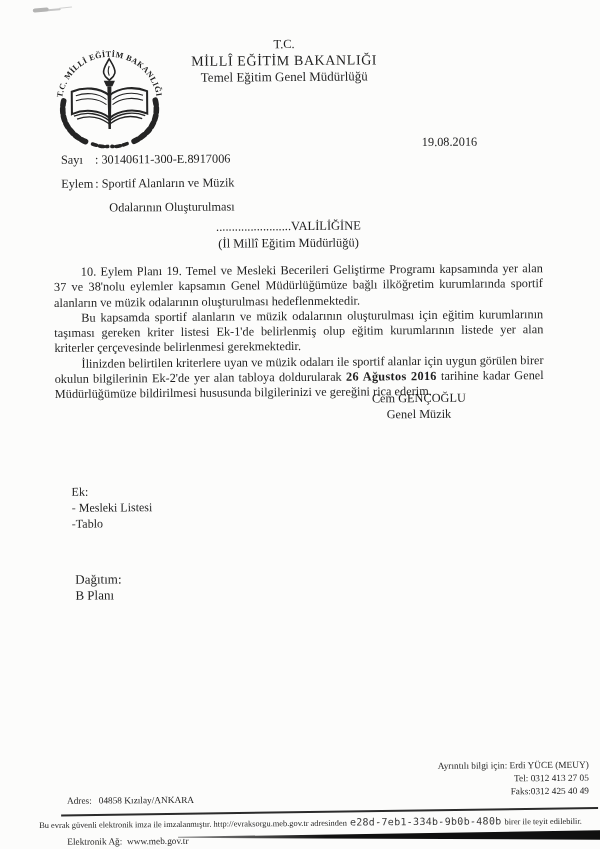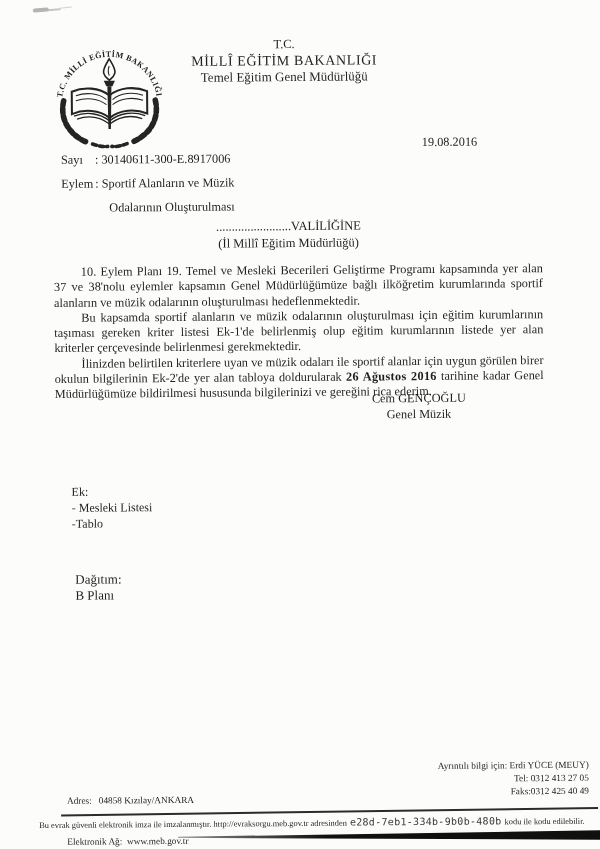--- a/index.html
+++ b/index.html
@@ -152,19 +152,19 @@
 
     <div class="footer-right">
       <div>Ayrıntılı bilgi için: Erdi YÜCE (MEUY)</div>
       <div>Tel: 0312 413 27 05</div>
       <div>Faks:0312 425 40 49</div>
     </div>
 
     <div class="footer-divider"></div>
 
     <div class="verify-line">
-      <span>Bu evrak güvenli elektronik imza ile imzalanmıştır. http://evraksorgu.meb.gov.tr adresinden</span><span class="code">e28d-7eb1-334b-9b0b-480b</span><span>kodu ile kodu edilebilir.</span>
+      <span>Bu evrak güvenli elektronik imza ile imzalanmıştır. http://evraksorgu.meb.gov.tr adresinden</span><span class="code">e28d-7eb1-334b-9b0b-480b</span><span>birer ile teyit edilebilir.</span>
     </div>
 
   </div>
 
   <div class="bottom-wedge"></div>
 </div>
 
 </body></html>

